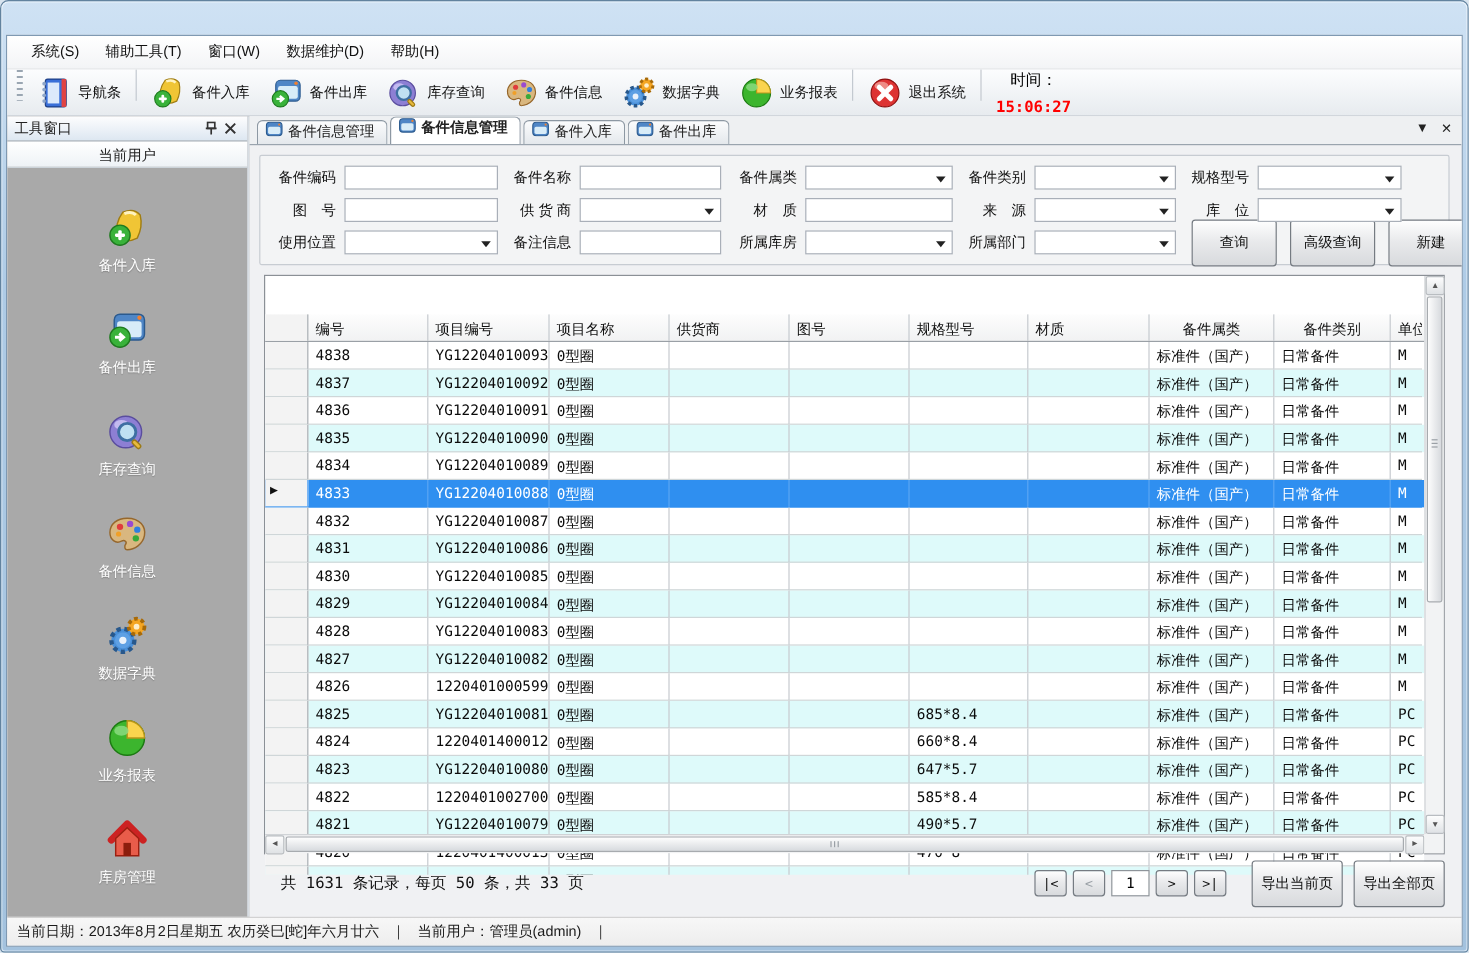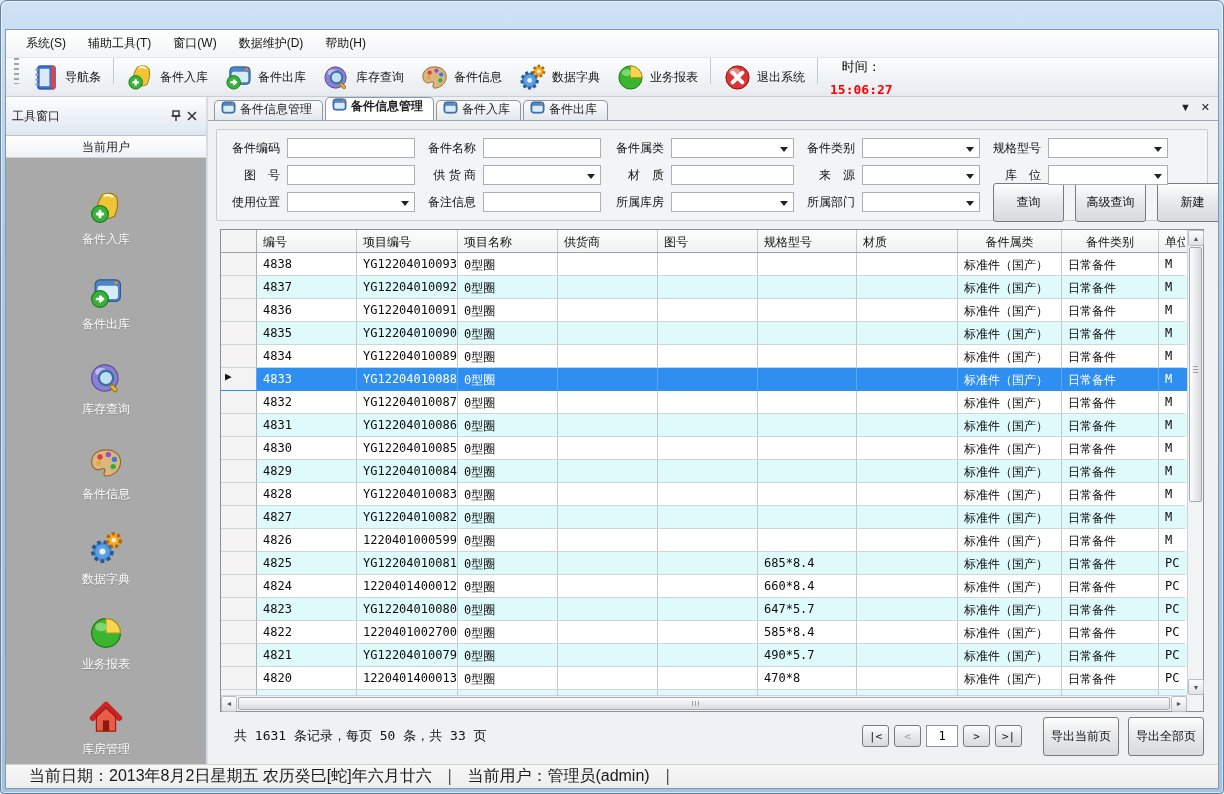--- a/index.html
+++ b/index.html
@@ -31,21 +31,21 @@
   .tool-sep{width:1px;height:26px;background:#c3c9d0;margin:0 4px;}
   .icon30{width:29px;height:29px;flex:none;}
   .time-wrap{display:flex;align-items:center;gap:6px;font-size:13px;padding-left:8px;flex-direction:column;}
   .time-value{color:#ff0000;font-weight:bold;font-family:"DejaVu Sans Mono",monospace;}
 
   
   .main{flex:1;display:flex;min-height:0;}
 
   
   .sidebar{width:202px;flex:none;display:flex;flex-direction:column;border-right:2px solid #d7dde3;background:#a9a9a9;}
-  .sidebar-header{height:39px;background:linear-gradient(#fdfdfe,#dde7f1);border-bottom:1px solid #b9c4cf;display:flex;align-items:center;padding:0 6px;font-size:12px;color:#222;flex:none;}
+  .sidebar-header{height:21px;background:linear-gradient(#fdfdfe,#dde7f1);border-bottom:1px solid #b9c4cf;display:flex;align-items:center;padding:0 6px;font-size:12px;color:#222;flex:none;}
   .sidebar-header .sp{flex:1;}
   .sb-hicon{width:16px;height:14px;display:flex;align-items:center;justify-content:center;color:#333;}
   .sidebar-section{height:22px;background:linear-gradient(#ffffff,#eef2f6);border-bottom:1px solid #cdd4da;text-align:center;font-size:12px;color:#222;line-height:22px;flex:none;}
   .sidebar-body{flex:1;display:flex;flex-direction:column;align-items:center;padding-top:32px;gap:27px;overflow:hidden;}
   .sb-item{display:flex;flex-direction:column;align-items:center;gap:5px;cursor:pointer;}
   .sb-item .lbl{font-size:12px;color:#fff;text-shadow:0 1px 1px rgba(0,0,0,.25);}
   .icon36{width:36px;height:36px;}
 
   
   .content{flex:1;display:flex;flex-direction:column;min-width:0;background:#f0f1f3;}
@@ -65,21 +65,21 @@
   .finput,.fselect{height:20px;background:#fff;border:1px solid #a9afb8;flex:none;position:relative;font-size:12px;padding:0 3px;}
   .fselect::after{content:"";position:absolute;right:5px;top:8px;border:4px solid transparent;border-top:5px solid #222;}
   .fw128{width:128px;}.fw118{width:118px;}.fw124{width:123px;}.fw122{width:120px;}
   .gap8{width:8px;flex:none;}
   .btn{height:39px;background:linear-gradient(#fefefe,#e9eaec 45%,#d8dadd);border:1px solid #757b82;border-radius:3px;font-size:12px;color:#111;display:inline-flex;align-items:center;justify-content:center;cursor:pointer;font-family:Liberation Sans, sans-serif;}
   .form-buttons{display:flex;gap:11px;margin-left:13px;}
   .form-buttons .btn{width:71px;}
 
   
   .tablebox{position:absolute;left:12px;top:108px;width:984px;height:483px;background:#fff;border:1px solid #8b9096;}
-  .thead{display:flex;height:23px;background:linear-gradient(#fdfdfd,#f1f2f3);border-bottom:1px solid #9aa0a6;width:966px;}
+  .thead{display:flex;height:23px;background:linear-gradient(#fdfdfd,#f1f2f3);border-bottom:1px solid #9aa0a6;width:966px;margin-top:32px;}
   .th{font-size:12px;color:#111;padding:4px 0 0 6px;border-right:1px solid #c6cacf;overflow:hidden;white-space:nowrap;}
   .th.center{text-align:center;padding-left:0;}
   .tbody{height:444px;overflow:hidden;width:966px;}
   .tr{display:flex;height:23px;background:#fff;}
   .tbody .tr:nth-child(even){background:#defafa;}
   .tbody .tr.selected{background:#2f8ff0;}
   .tbody .tr.selected .td{color:#fff;border-bottom-color:#2f8ff0;border-right-color:#5aa6f4;}
   .td{font-size:12px;color:#0b0b0b;padding:4px 0 0 6px;border-right:1px solid #c6cacf;border-bottom:1px solid #cfd6d8;overflow:hidden;white-space:nowrap;font-family:"DejaVu Sans Mono","DejaVu Sans",monospace;}
   .c-sel{width:36px;flex:none;background:#f3f3f3;border-right:1px solid #aab0b5;padding:2px 0 0 4px;font-size:11px;color:#111;}
   .tbody .tr.selected .c-sel{background:#f3f3f3;color:#111;}
@@ -100,21 +100,21 @@
   .pagerbar{position:absolute;left:12px;right:14px;top:600px;height:30px;display:flex;align-items:center;}
   .pager-summary{font-size:13px;color:#111;font-family:"DejaVu Sans Mono","DejaVu Sans",monospace;margin-left:14px;}
   .pager-right{margin-left:auto;display:flex;align-items:center;gap:5px;}
   .pbtn{width:27px;height:22px;font-size:11px;font-family:"DejaVu Sans Mono",monospace;}
   .pbtn.dis{color:#9aa0a6;}
   .pagebox{width:32px;height:22px;background:#fff;border:1px solid #8e949a;font-size:12px;text-align:center;line-height:20px;font-family:"DejaVu Sans Mono",monospace;}
   .export-group{display:flex;gap:9px;margin-left:16px;}
   .export-group .btn{width:76px;}
 
   
-  .statusbar{height:24px;background:linear-gradient(#f7f7f7,#ededed);border-top:1px solid #d2d2d2;display:flex;align-items:center;padding:0 23px;font-size:16px;color:#1a1a1a;gap:10px;flex:none;}
+  .statusbar{height:24px;background:linear-gradient(#f7f7f7,#ededed);border-top:1px solid #d2d2d2;display:flex;align-items:center;padding:0 8px;font-size:12px;color:#1a1a1a;gap:10px;flex:none;}
 
   .hidden-defs{position:absolute;width:0;height:0;overflow:hidden;}
 </style>
 </head>
 <body>
 
 <svg class="hidden-defs" aria-hidden="true">
   <defs>
     <symbol id="sym-sphere" viewBox="0 0 30 30">
       <circle cx="15" cy="15" r="12" fill="#4a90d9" stroke="#2a5c94"></circle>

